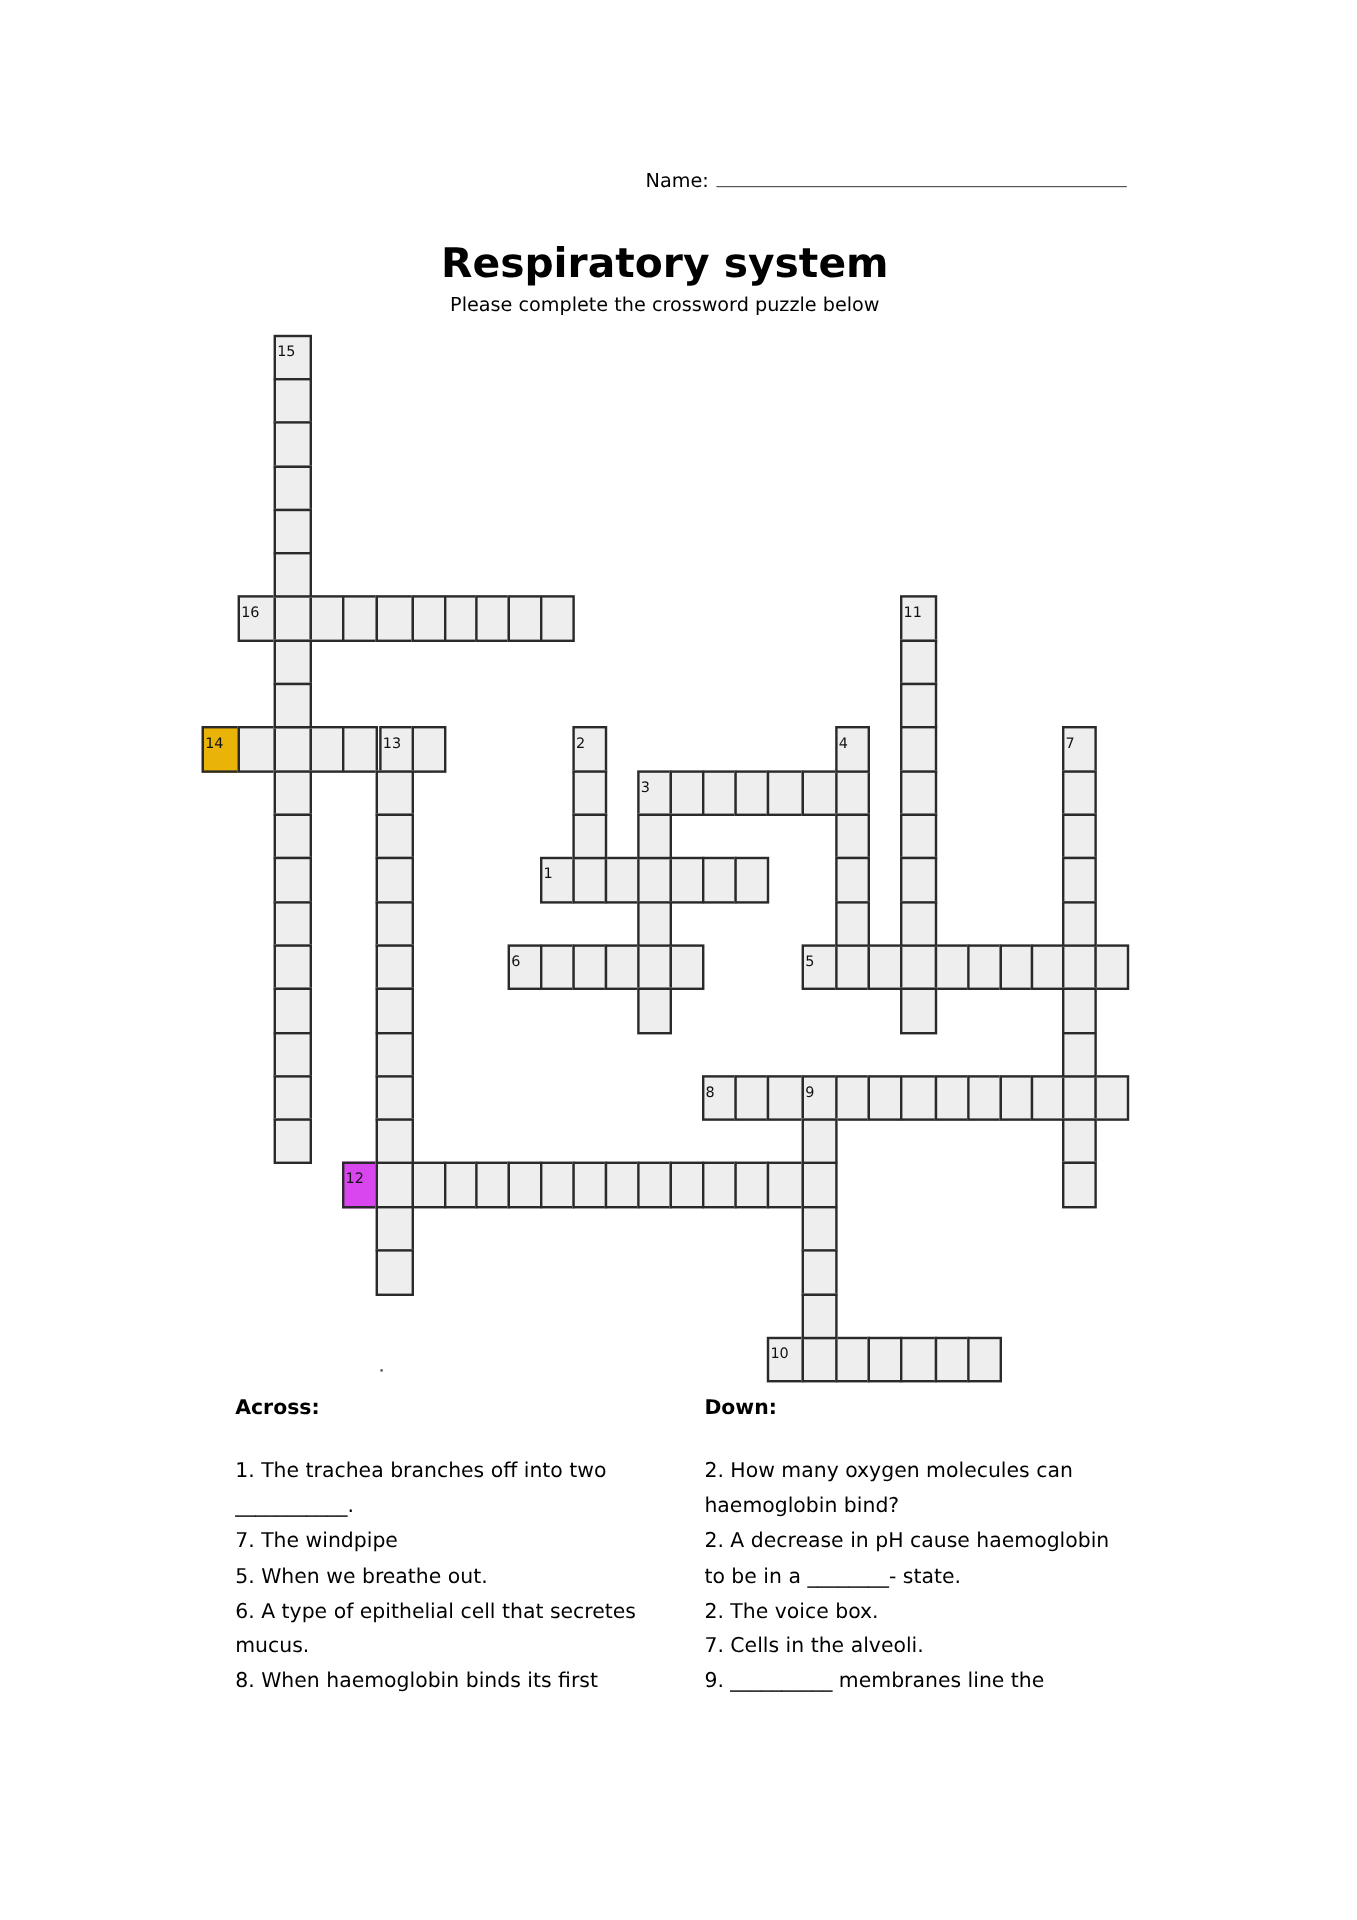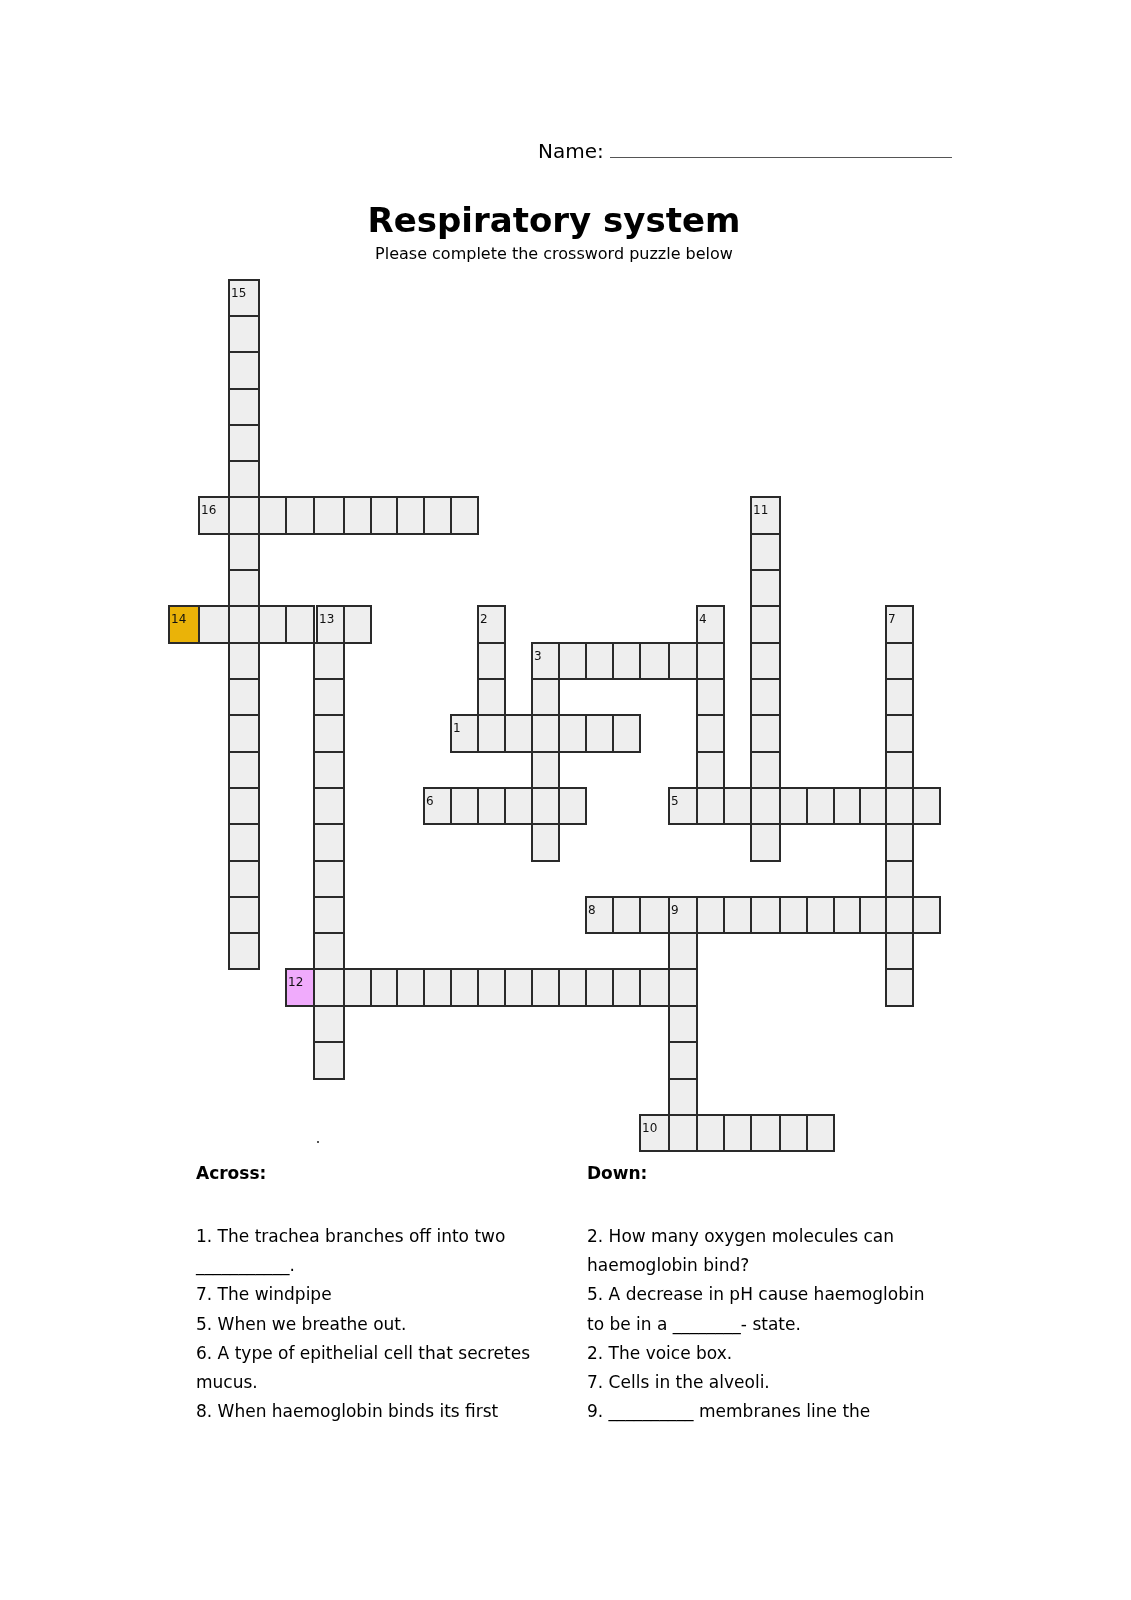--- a/index.html
+++ b/index.html
@@ -1,28 +1,28 @@
 <!DOCTYPE html>
 <html><head>
 <meta charset="utf-8">
 <style>
   html,body{margin:0;padding:0;background:#fff;}
   body{width:1131px;height:1600px;position:relative;overflow:hidden;font-family:"DejaVu Sans","Liberation Sans",sans-serif;color:#000;}
-  .name-line{position:absolute;left:538px;top:139px;font-size:20px;white-space:nowrap;text-align:center;}
+  .name-line{position:absolute;left:538px;top:139px;font-size:16px;white-space:nowrap;text-align:center;}
   .name-line .blank{display:inline-block;width:342px;border-bottom:1.5px solid #555;margin-left:6px;height:16px;vertical-align:baseline;}
   .title{position:absolute;left:0;width:1108px;top:200px;text-align:center;font-size:34px;font-weight:bold;}
   .subtitle{position:absolute;left:0;width:1108px;top:244px;text-align:center;font-size:16px;}
   .grid{position:absolute;left:0;top:0;width:1131px;height:1160px;}
   .cell{position:absolute;box-sizing:border-box;background:#eeeeee;border:2px solid #2a2a2a;}
   .cell .num{position:absolute;left:1px;top:6px;font-size:12px;line-height:12px;color:#111;}
   .dot{position:absolute;left:317px;top:1141px;width:2px;height:2px;background:#555;}
   .clues{position:absolute;top:1160px;font-size:17px;line-height:29.2px;}
   .clues.across{left:196px;width:350px;}
   .clues.down{left:587px;width:340px;}
-  .clues h3{margin:0 0 36px 0;font-size:17px;font-weight:bold;line-height:26px;}
+  .clues h3{margin:0 0 26px 0;font-size:17px;font-weight:bold;line-height:26px;}
   .clue{margin:0;}
 </style>
 </head>
 <body>
 
 <div class="name-line">
   <span>Name:</span><span class="blank"></span>
 </div>
 
 <div class="title">Respiratory system</div>
@@ -86,21 +86,21 @@
     <div class="cell" style="left: 912px; top: 896px; width: 29px; height: 38px; background: rgb(238, 238, 238); border-color: rgb(42, 42, 42);"></div>
     <div class="cell" style="left: 639px; top: 1114px; width: 31px; height: 38px; background: rgb(238, 238, 238); border-color: rgb(42, 42, 42);">
       <span class="num">10</span>
     </div>
     <div class="cell" style="left: 668px; top: 1114px; width: 30px; height: 38px; background: rgb(238, 238, 238); border-color: rgb(42, 42, 42);"></div>
     <div class="cell" style="left: 696px; top: 1114px; width: 29px; height: 38px; background: rgb(238, 238, 238); border-color: rgb(42, 42, 42);"></div>
     <div class="cell" style="left: 723px; top: 1114px; width: 29px; height: 38px; background: rgb(238, 238, 238); border-color: rgb(42, 42, 42);"></div>
     <div class="cell" style="left: 750px; top: 1114px; width: 31px; height: 38px; background: rgb(238, 238, 238); border-color: rgb(42, 42, 42);"></div>
     <div class="cell" style="left: 779px; top: 1114px; width: 29px; height: 38px; background: rgb(238, 238, 238); border-color: rgb(42, 42, 42);"></div>
     <div class="cell" style="left: 806px; top: 1114px; width: 29px; height: 38px; background: rgb(238, 238, 238); border-color: rgb(42, 42, 42);"></div>
-    <div class="cell" style="left: 285px; top: 968px; width: 30px; height: 39px; background: #f0abfc; border-color: rgb(42, 42, 42);">
+    <div class="cell" style="left: 285px; top: 968px; width: 30px; height: 39px; background: #d946ef; border-color: rgb(42, 42, 42);">
       <span class="num">12</span>
     </div>
     <div class="cell" style="left: 313px; top: 968px; width: 32px; height: 39px; background: rgb(238, 238, 238); border-color: rgb(42, 42, 42);"></div>
     <div class="cell" style="left: 343px; top: 968px; width: 29px; height: 39px; background: rgb(238, 238, 238); border-color: rgb(42, 42, 42);"></div>
     <div class="cell" style="left: 370px; top: 968px; width: 28px; height: 39px; background: rgb(238, 238, 238); border-color: rgb(42, 42, 42);"></div>
     <div class="cell" style="left: 396px; top: 968px; width: 29px; height: 39px; background: rgb(238, 238, 238); border-color: rgb(42, 42, 42);"></div>
     <div class="cell" style="left: 423px; top: 968px; width: 29px; height: 39px; background: rgb(238, 238, 238); border-color: rgb(42, 42, 42);"></div>
     <div class="cell" style="left: 450px; top: 968px; width: 29px; height: 39px; background: rgb(238, 238, 238); border-color: rgb(42, 42, 42);"></div>
     <div class="cell" style="left: 477px; top: 968px; width: 29px; height: 39px; background: rgb(238, 238, 238); border-color: rgb(42, 42, 42);"></div>
     <div class="cell" style="left: 504px; top: 968px; width: 29px; height: 39px; background: rgb(238, 238, 238); border-color: rgb(42, 42, 42);"></div>
@@ -230,21 +230,21 @@
 </div>
 
 <div class="clues down">
   <h3>Down:</h3>
   <div id="down-list">
       <div class="clue">
         <div>2. How many oxygen molecules can</div>
         <div>haemoglobin bind?</div>
       </div>
       <div class="clue">
-        <div>5. A decrease in pH cause haemoglobin</div>
+        <div>2. A decrease in pH cause haemoglobin</div>
         <div>to be in a ________- state.</div>
       </div>
       <div class="clue">
         <div>2. The voice box.</div>
       </div>
       <div class="clue">
         <div>7. Cells in the alveoli.</div>
       </div>
       <div class="clue">
         <div>9. __________ membranes line the</div>

